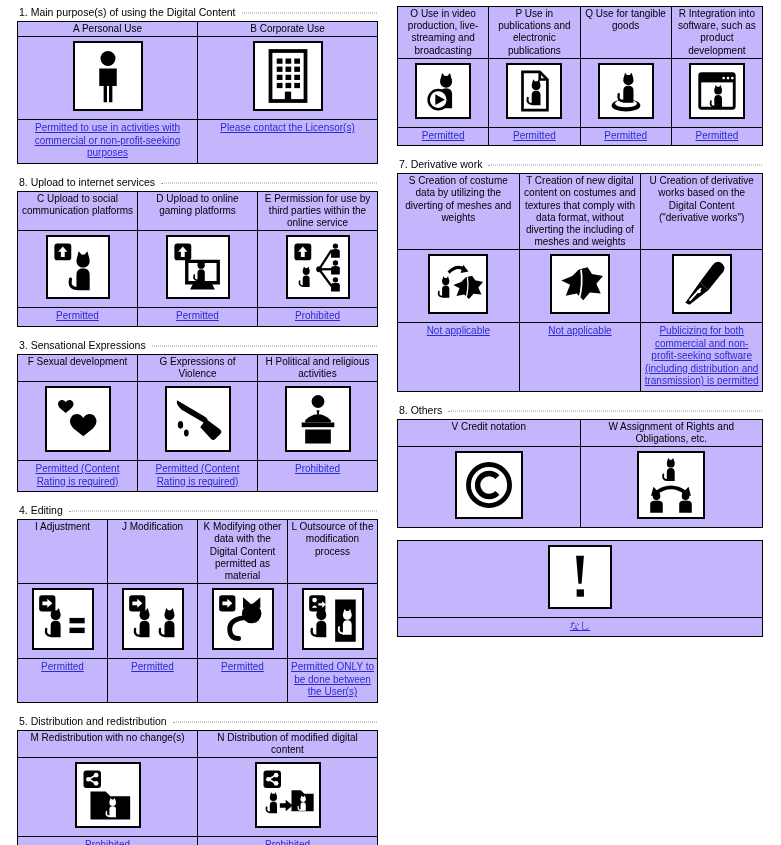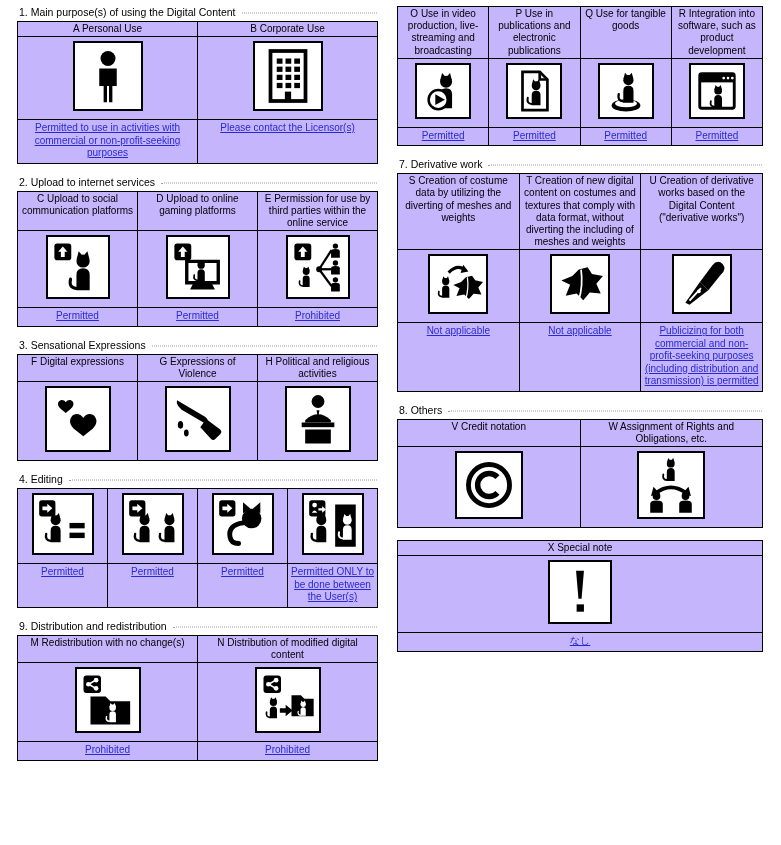--- a/index.html
+++ b/index.html
@@ -63,21 +63,21 @@
             </tr>
             <tr>
               <td class="status-cell"><span class="status">Permitted to use in activities with commercial or non-profit-seeking purposes</span></td>
               <td class="status-cell"><span class="status">Please contact the Licensor(s)</span></td>
             </tr>
           </tbody>
         </table>
       </div>
       <div class="sec sec-2">
         <div class="sec-title">
-          <span>2. Upload to internet services</span>
+          <span>8. Upload to internet services</span>
           <span class="leader"></span>
         </div>
         <table class="grid">
           <tbody>
             <tr>
               <th>C Upload to social communication platforms</th>
               <th>D Upload to online gaming platforms</th>
               <th>E Permission for use by third parties within the online service</th>
             </tr>
             <tr>
@@ -147,21 +147,21 @@
         </table>
       </div>
       <div class="sec sec-3">
         <div class="sec-title">
           <span>3. Sensational Expressions</span>
           <span class="leader"></span>
         </div>
         <table class="grid">
           <tbody>
             <tr>
-              <th>F Digital expressions</th>
+              <th>F Sexual development</th>
               <th>G Expressions of Violence</th>
               <th>H Political and religious activities</th>
             </tr>
             <tr>
               <td class="icon-cell"><div class="icon-box"><svg width="56" height="56" viewBox="0 0 48 48" fill="#000" xmlns="http://www.w3.org/2000/svg">
                     <path transform="translate(5 6) scale(0.85)" d="M10 4.2 C8.4 1.4 4.6 1.2 3 3.6 C1.2 6.2 2.6 9 5.4 11.4 L10 15 L14.6 11.4 C17.4 9 18.8 6.2 17 3.6 C15.4 1.2 11.6 1.4 10 4.2 Z"></path>
                     <path transform="translate(14 17) scale(1.45)" d="M10 4.2 C8.4 1.4 4.6 1.2 3 3.6 C1.2 6.2 2.6 9 5.4 11.4 L10 15 L14.6 11.4 C17.4 9 18.8 6.2 17 3.6 C15.4 1.2 11.6 1.4 10 4.2 Z"></path>
                   </svg></div></td>
               <td class="icon-cell"><div class="icon-box"><svg width="56" height="56" viewBox="0 0 48 48" fill="#000" xmlns="http://www.w3.org/2000/svg">
                     <path d="M6 8 Q5 12 10 16 L32 29 Q34 25 30 22 Z"></path>
@@ -170,30 +170,41 @@
                     <ellipse cx="14" cy="36" rx="2" ry="2.9"></ellipse>
                   </svg></div></td>
               <td class="icon-cell"><div class="icon-box"><svg width="56" height="56" viewBox="0 0 48 48" fill="#000" xmlns="http://www.w3.org/2000/svg">
                     <circle cx="24" cy="9" r="5.5"></circle>
                     <path d="M13 25 Q24 15 35 25 L35 27 H13 Z"></path>
                     <path d="M22.8 16.5 h2.4 l-1.2 8 z"></path>
                     <rect x="10" y="27" width="28" height="4"></rect>
                     <rect x="13" y="33" width="22" height="12"></rect>
                   </svg></div></td>
             </tr>
+            <tr>
+              <td class="status-cell"><span class="status">Permitted (Content Rating is required)</span></td>
+              <td class="status-cell"><span class="status">Permitted (Content Rating is required)</span></td>
+              <td class="status-cell"><span class="status">Prohibited</span></td>
+            </tr>
           </tbody>
         </table>
       </div>
       <div class="sec sec-4">
         <div class="sec-title">
           <span>4. Editing</span>
           <span class="leader"></span>
         </div>
         <table class="grid">
           <tbody>
+            <tr>
+              <th>I Adjustment</th>
+              <th>J Modification</th>
+              <th>K Modifying other data with the Digital Content permitted as material</th>
+              <th>L Outsource of the modification process</th>
+            </tr>
             <tr>
               <td class="icon-cell"><div class="icon-box"><svg width="52" height="52" viewBox="0 0 48 48" fill="#000" xmlns="http://www.w3.org/2000/svg">
                     <g transform="translate(2 2)">
                       <rect width="15" height="15" rx="2.5"></rect>
                       <path d="M12.2 7.5 L7.5 3.4 L7.5 5.8 L3 5.8 L3 9.2 L7.5 9.2 L7.5 11.6 Z" fill="#fff"></path>
                     </g>
                     <g transform="translate(9 13) scale(0.82)">
                       <path fill="#000" d="M4.5 8 L6.3 1 L9.4 4.6 L10.6 4.6 L13.7 1 L15.5 8 Z"></path>
                       <circle fill="#000" cx="10" cy="9.2" r="5.6"></circle>
                       <path fill="#000" d="M4.4 34 L4.4 21 Q4.4 15.4 10 15.4 Q15.6 15.4 15.6 21 L15.6 34 Z"></path>
@@ -256,21 +267,21 @@
               <td class="status-cell"><span class="status">Permitted</span></td>
               <td class="status-cell"><span class="status">Permitted</span></td>
               <td class="status-cell"><span class="status">Permitted</span></td>
               <td class="status-cell"><span class="status">Permitted ONLY to be done between the User(s)</span></td>
             </tr>
           </tbody>
         </table>
       </div>
       <div class="sec sec-5">
         <div class="sec-title">
-          <span>9. Distribution and redistribution</span>
+          <span>5. Distribution and redistribution</span>
           <span class="leader"></span>
         </div>
         <table class="grid">
           <tbody>
             <tr>
               <th>M Redistribution with no change(s)</th>
               <th>N Distribution of modified digital content</th>
             </tr>
             <tr>
               <td class="icon-cell"><div class="icon-box"><svg width="56" height="56" viewBox="0 0 48 48" fill="#000" xmlns="http://www.w3.org/2000/svg">
@@ -427,21 +438,21 @@
               <td class="icon-cell"><div class="icon-box"><svg width="50" height="50" viewBox="0 0 48 48" fill="#000" xmlns="http://www.w3.org/2000/svg">
                     <path d="M22 22 L34 6 Q39 0 44 5 Q48 10 42 15 L30 30 Z"></path>
                     <path d="M8 42 L22 22 L30 30 L12 44 Z"></path>
                     <line x1="12" y1="40" x2="23" y2="28" stroke="#fff" stroke-width="1.8"></line>
                     <circle cx="21" cy="31" r="1.8" fill="#fff"></circle>
                   </svg></div></td>
             </tr>
             <tr>
               <td class="status-cell"><span class="status">Not applicable</span></td>
               <td class="status-cell"><span class="status">Not applicable</span></td>
-              <td class="status-cell"><span class="status">Publicizing for both commercial and non-profit-seeking purposes (including distribution and transmission) is permitted</span></td>
+              <td class="status-cell"><span class="status">Publicizing for both commercial and non-profit-seeking software (including distribution and transmission) is permitted</span></td>
             </tr>
           </tbody>
         </table>
       </div>
       <div class="sec sec-8">
         <div class="sec-title">
           <span>8. Others</span>
           <span class="leader"></span>
         </div>
         <table class="grid">
@@ -475,23 +486,20 @@
                     </g>
                   </svg></div></td>
             </tr>
           </tbody>
         </table>
       </div>
       <div class="sec sec-9">
         <table class="grid">
           <tbody>
             <tr>
-              <th>X Special note</th>
-            </tr>
-            <tr>
               <td class="icon-cell"><div class="icon-box"><svg width="54" height="54" viewBox="0 0 48 48" fill="#000" xmlns="http://www.w3.org/2000/svg">
                     <path d="M20.5 5 H27.5 L25.4 30 H22.6 Z"></path>
                     <rect x="21" y="35" width="6.5" height="6.5"></rect>
                   </svg></div></td>
             </tr>
             <tr>
               <td class="status-cell"><span class="status">なし</span></td>
             </tr>
           </tbody>
         </table>

